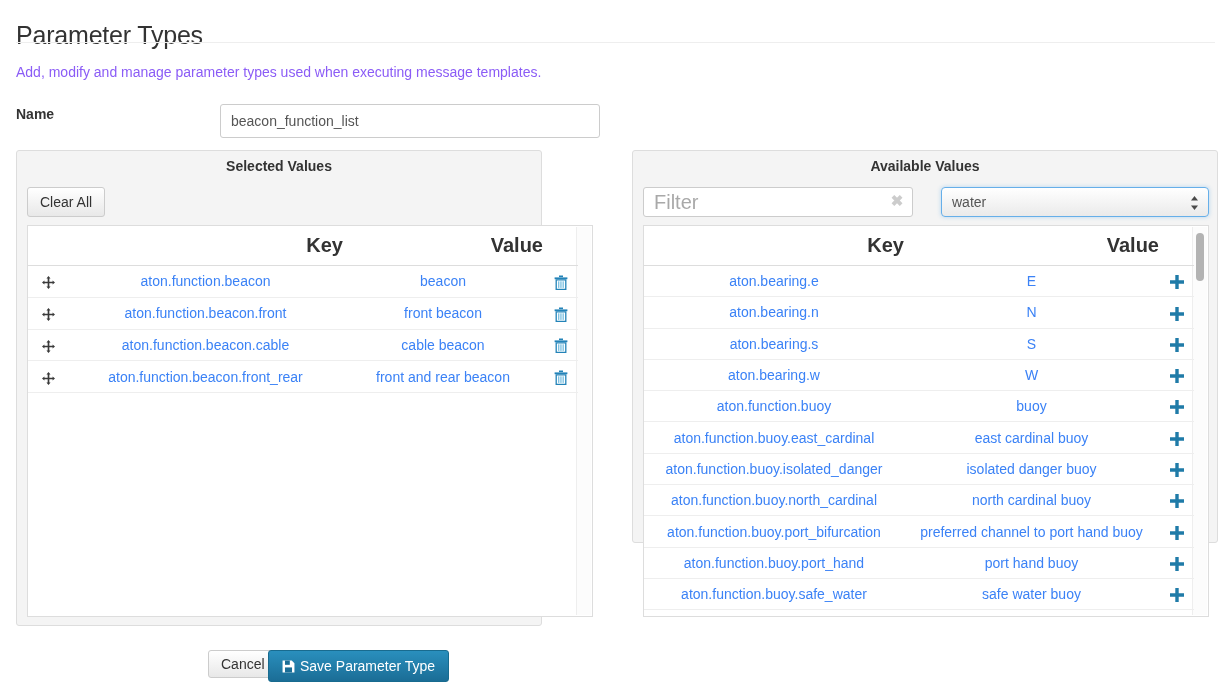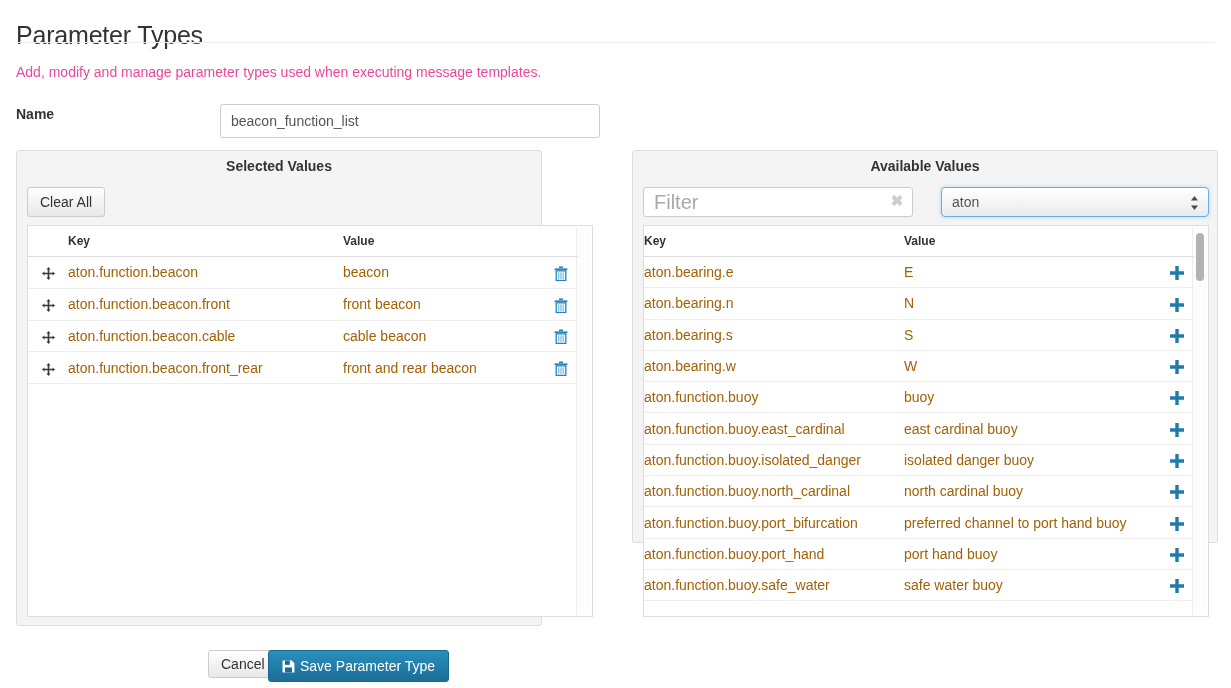--- a/index.html
+++ b/index.html
@@ -39,21 +39,21 @@
     top: 42px;
     width: 1199px;
     height: 1px;
     background: #eeeeee;
   }
   .page-intro {
     position: absolute;
     left: 16px;
     top: 64px;
     font-size: 14px;
-    color: #ec4899;
+    color: #8b5cf6;
   }
 
   
   .name-label {
     position: absolute;
     left: 16px;
     top: 106px;
     font-size: 14px;
     font-weight: bold;
     color: #333333;
@@ -207,34 +207,35 @@
     width: 566px;
     height: 100%;
   }
   table.vtable {
     width: 550px;
     border-collapse: collapse;
     table-layout: fixed;
     font-size: 14px;
   }
   table.vtable th {
-    text-align: left;
+    text-align: right;
     font-weight: bold;
     color: #333333;
     padding: 8px 0 8px 0;
     border-bottom: 1px solid #dddddd;
-    font-size: 12px;
+    font-size: 20px;
   }
   table.vtable td {
     padding: 7px 0 7px 0;
     border-bottom: 1px solid #eeeeee;
-    color: #a16207;
+    color: #3b82f6;
     white-space: nowrap;
     overflow: hidden;
     text-overflow: ellipsis;
+    text-align: center;
   }
   
   .t-left col.c-handle { width: 40px; }
   .t-left col.c-key    { width: 275px; }
   .t-left col.c-val    { width: 200px; }
   .t-left col.c-act    { width: 35px; }
   
   .t-right col.c-key { width: 260px; }
   .t-right col.c-val { width: 255px; }
   .t-right col.c-act { width: 35px; }
@@ -429,21 +430,21 @@
 
   <div class="panel panel-right">
     <div class="panel-heading">Available Values</div>
 
     <div class="filter-wrap">
       <input class="filter-input" type="text" placeholder="Filter" style="">
       <span class="filter-clear">✖</span>
     </div>
 
     <div class="type-select">
-      <span>aton</span>
+      <span>water</span>
       <span class="select-arrows">
         <svg width="9" height="18" viewBox="0 0 9 18" xmlns="http://www.w3.org/2000/svg">
           <polygon points="4.5,2 8,6.5 1,6.5" fill="#4a4a4a"></polygon>
           <polygon points="4.5,16 8,11.5 1,11.5" fill="#4a4a4a"></polygon>
         </svg>
       </span>
     </div>
 
     <div class="list-box">
       <div class="scroll-track">

